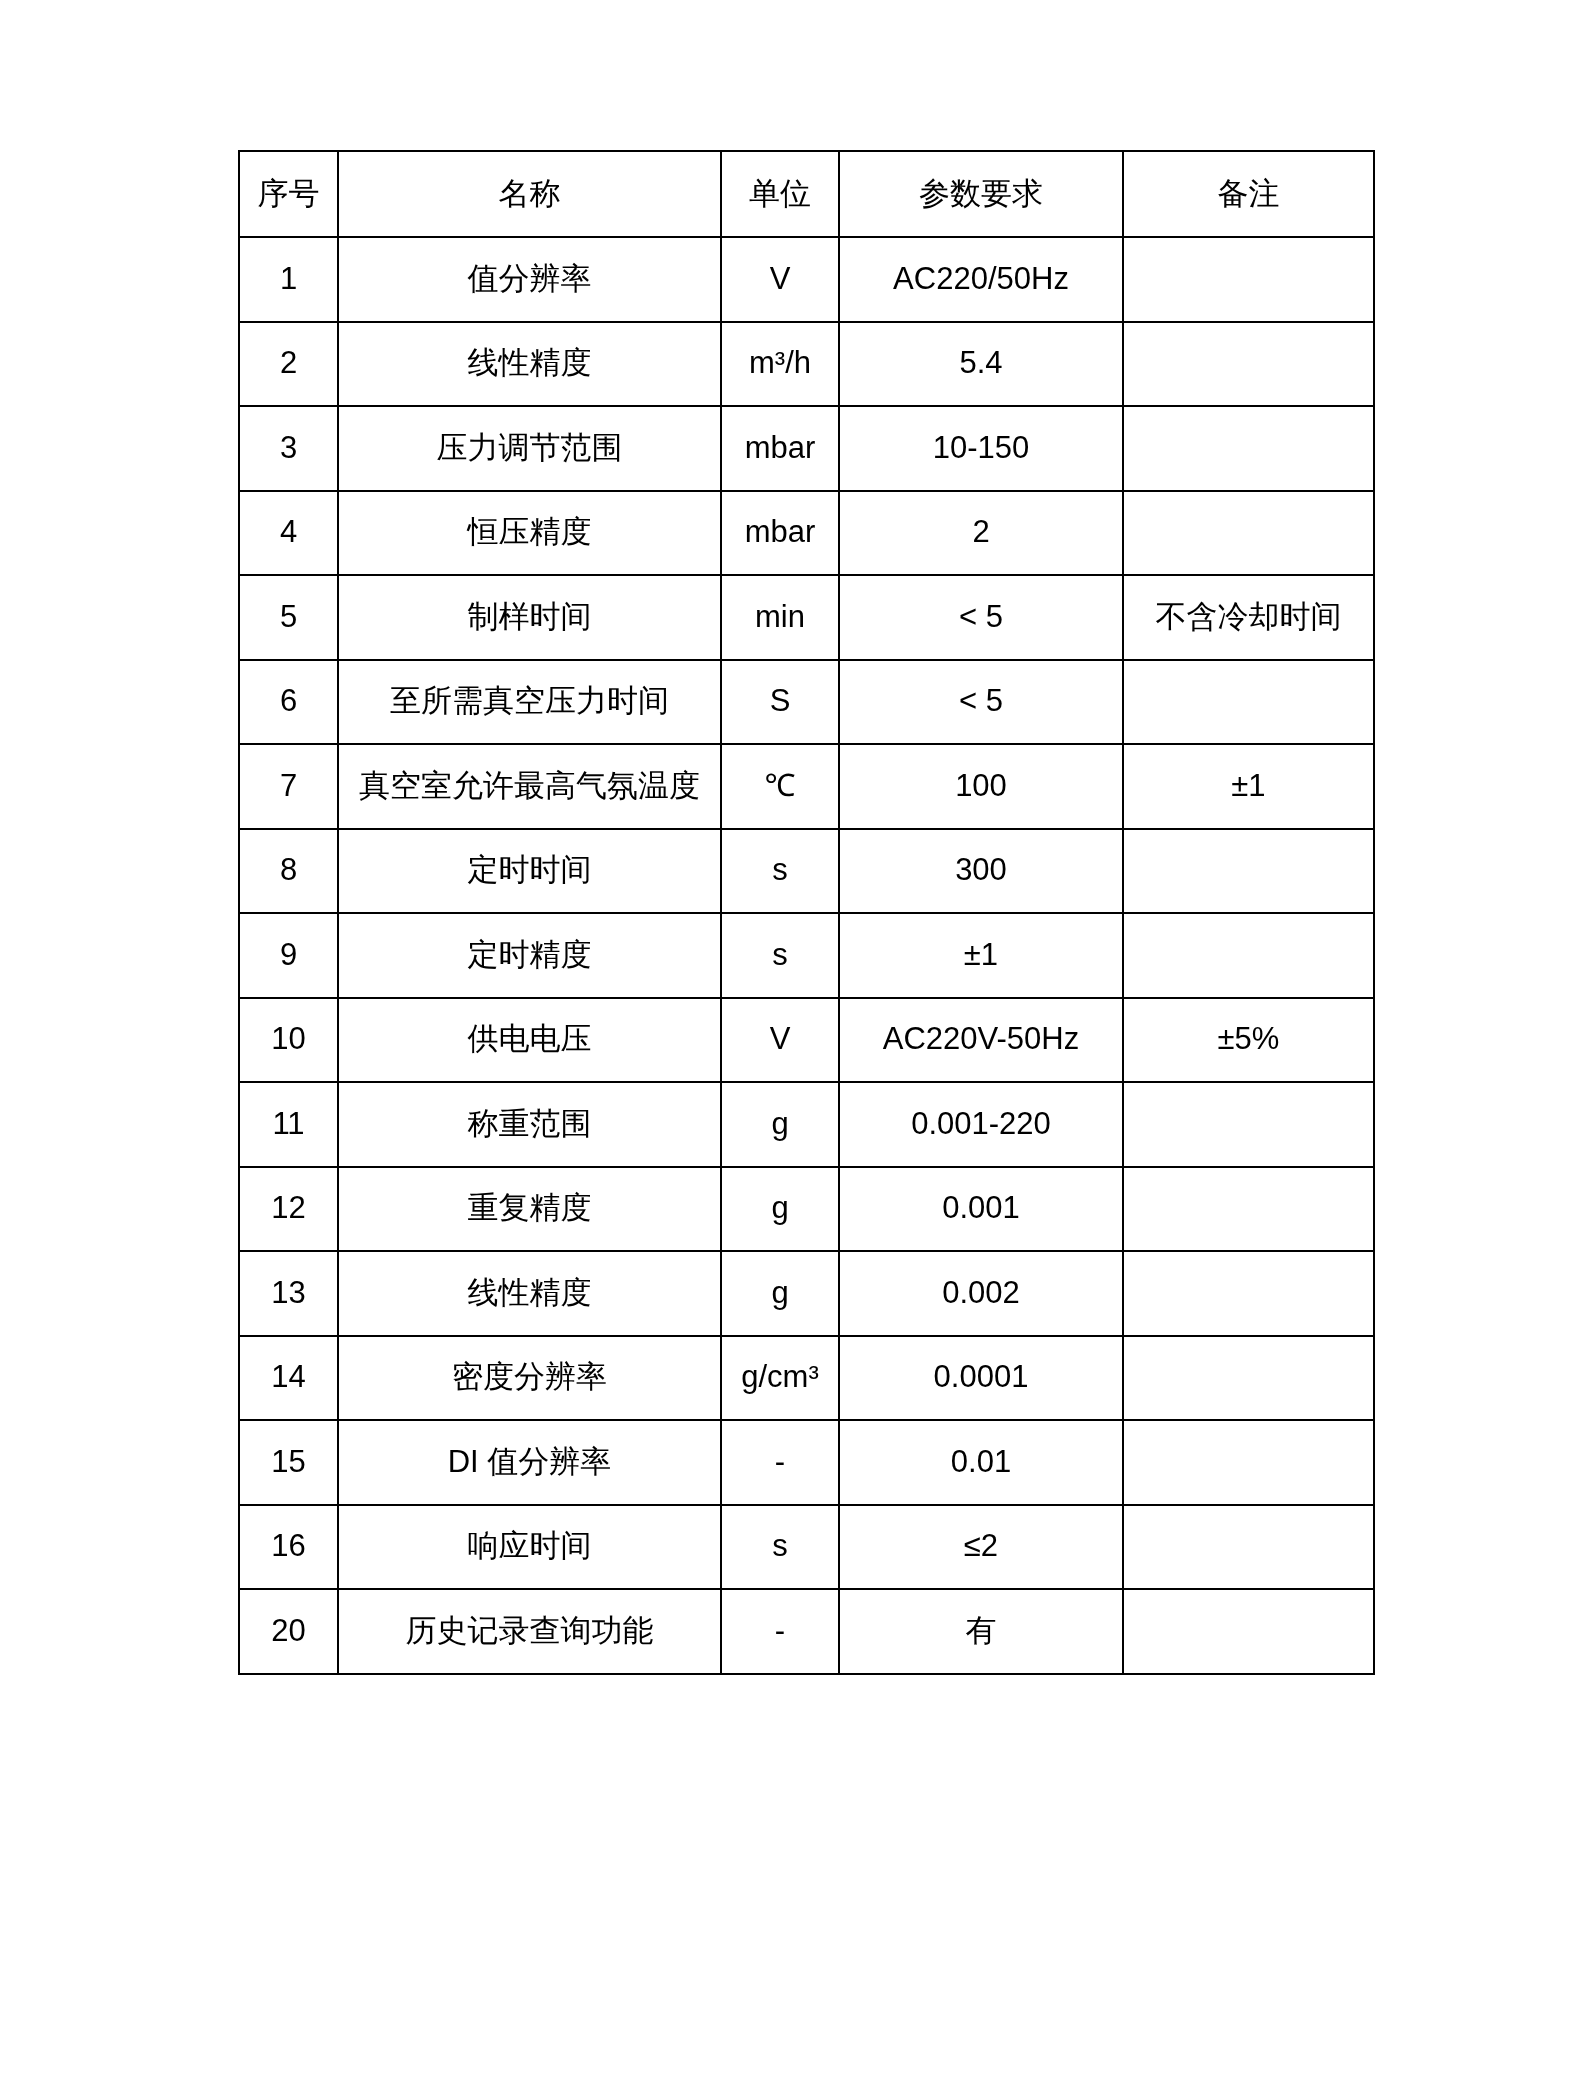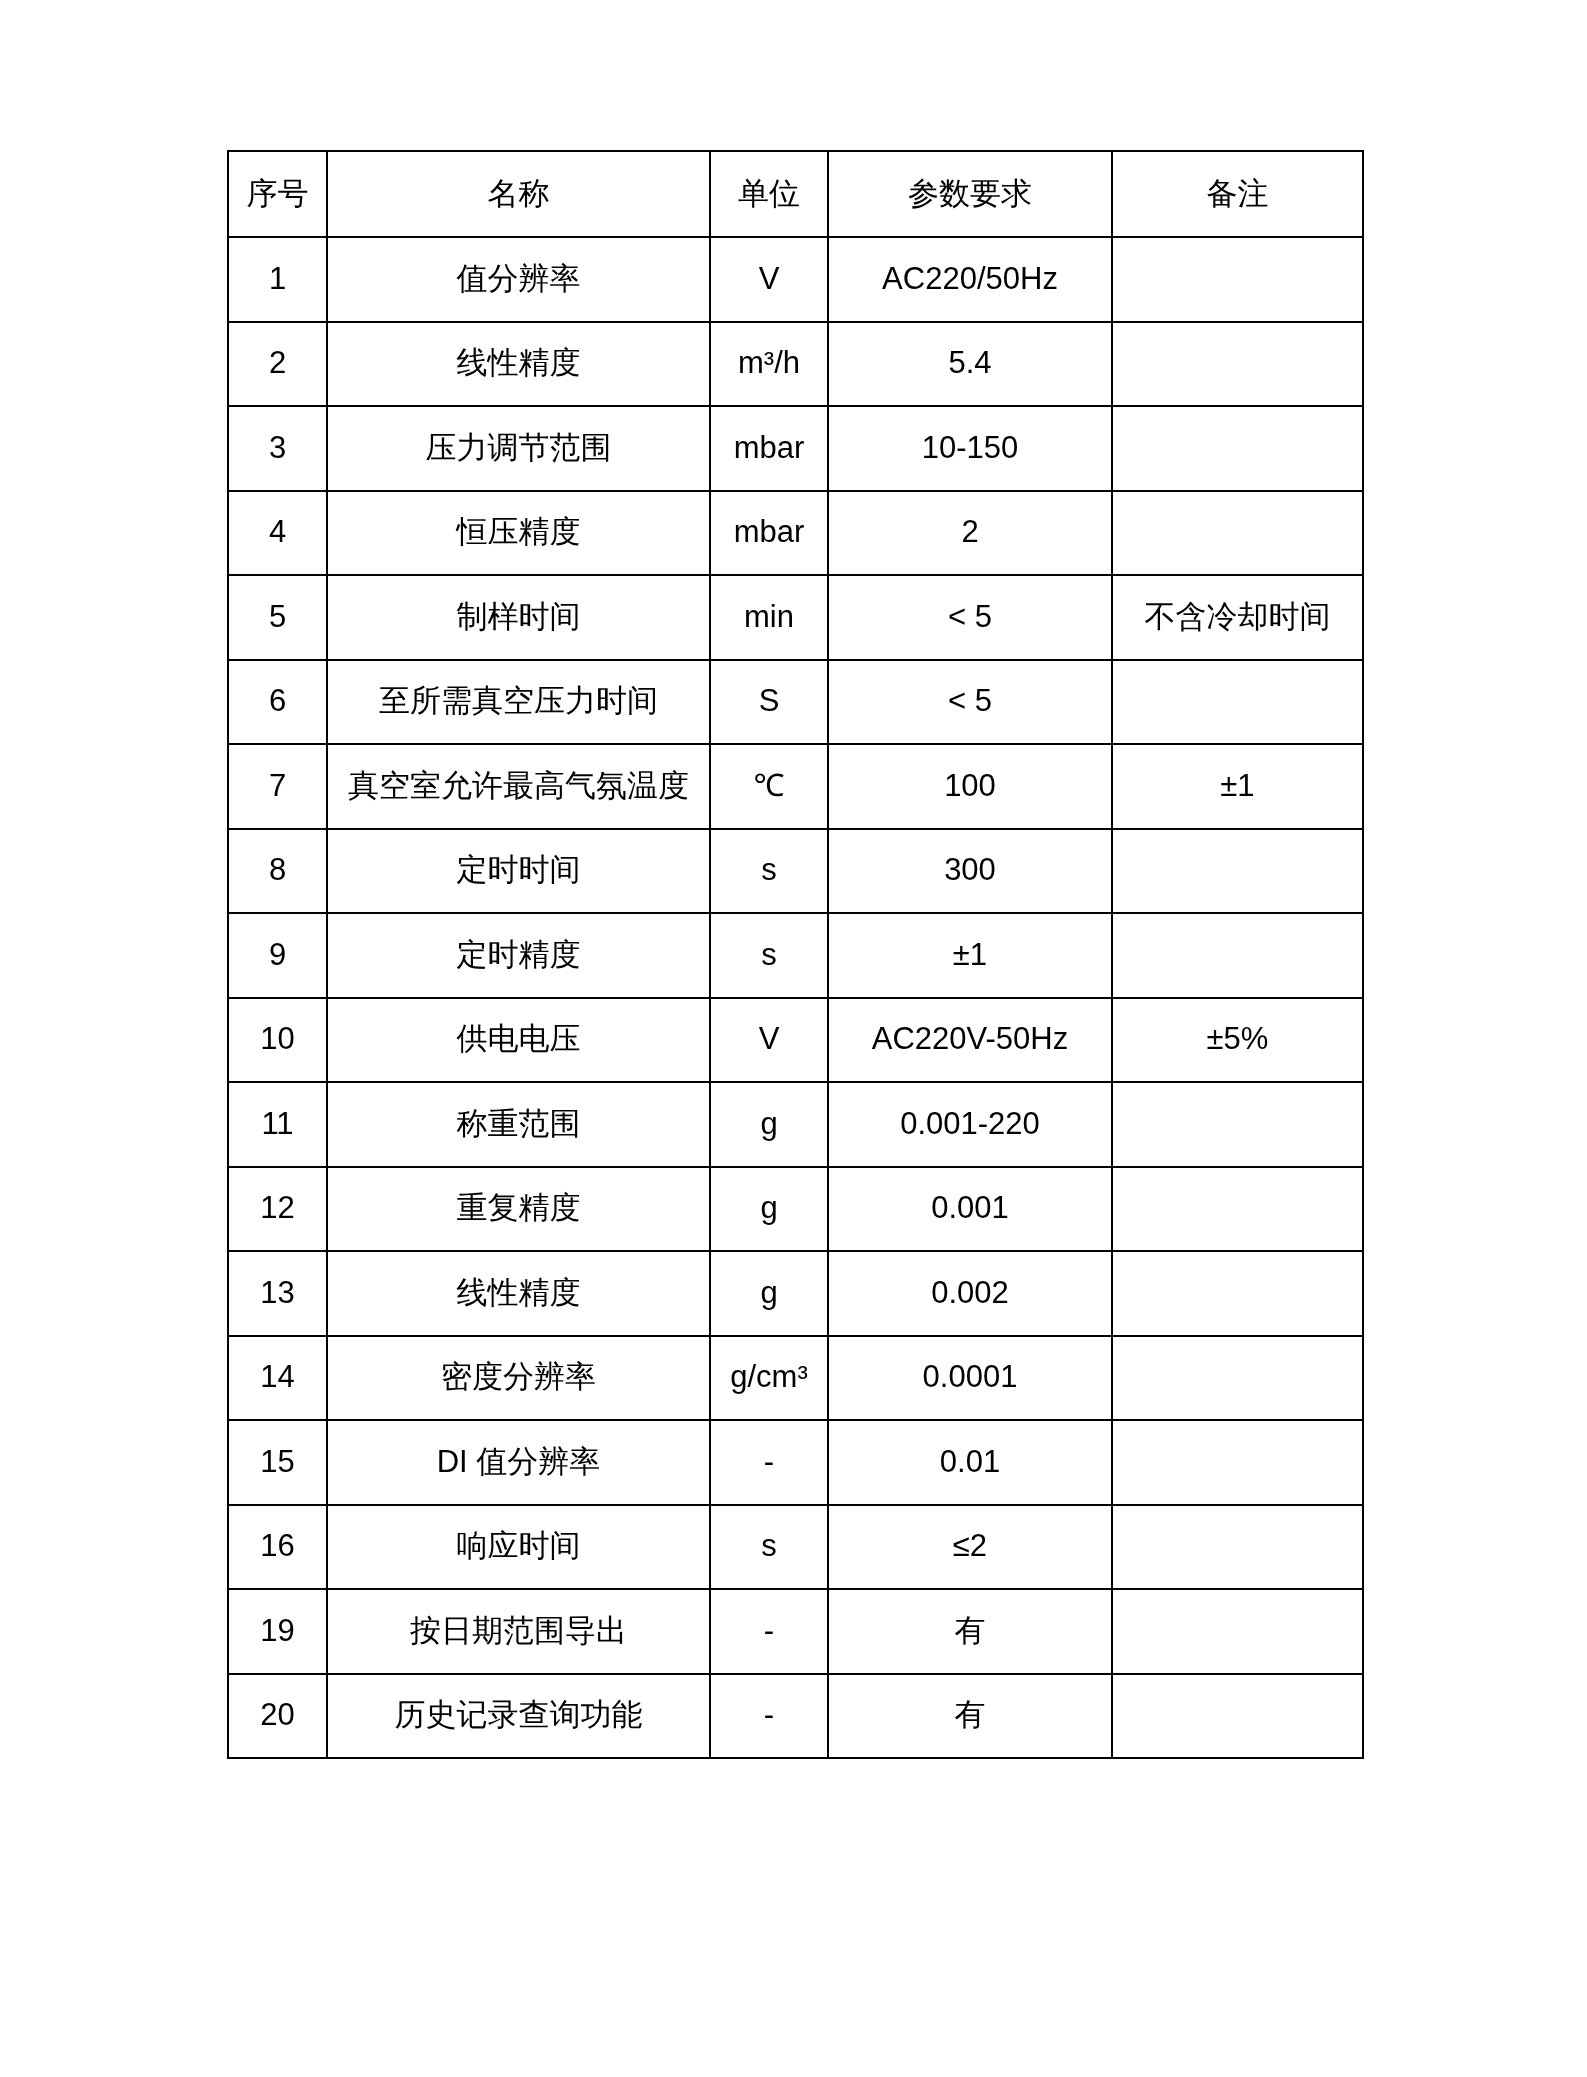--- a/index.html
+++ b/index.html
@@ -9,21 +9,21 @@
   body {
     position: relative;
     width: 1587px;
     height: 2077px;
     background: #ffffff;
     font-family: "Liberation Sans", sans-serif;
     color: #000000;
   }
   table.spec-table {
     position: absolute;
-    left: 227px;
+    left: 238px;
     top: 150px;
     border-collapse: collapse;
     table-layout: fixed;
     width: 1135px;
   }
   .spec-table th,
   .spec-table td {
     border: 2px solid #000000;
     text-align: center;
     vertical-align: middle;
@@ -168,27 +168,20 @@
         <td></td>
       </tr>
       <tr>
         <td>16</td>
         <td>响应时间</td>
         <td>s</td>
         <td>≤2</td>
         <td></td>
       </tr>
       <tr>
-        <td>19</td>
-        <td>按日期范围导出</td>
-        <td>-</td>
-        <td>有</td>
-        <td></td>
-      </tr>
-      <tr>
         <td>20</td>
         <td>历史记录查询功能</td>
         <td>-</td>
         <td>有</td>
         <td></td>
       </tr>
     </tbody>
 </table>
 
 </body></html>

